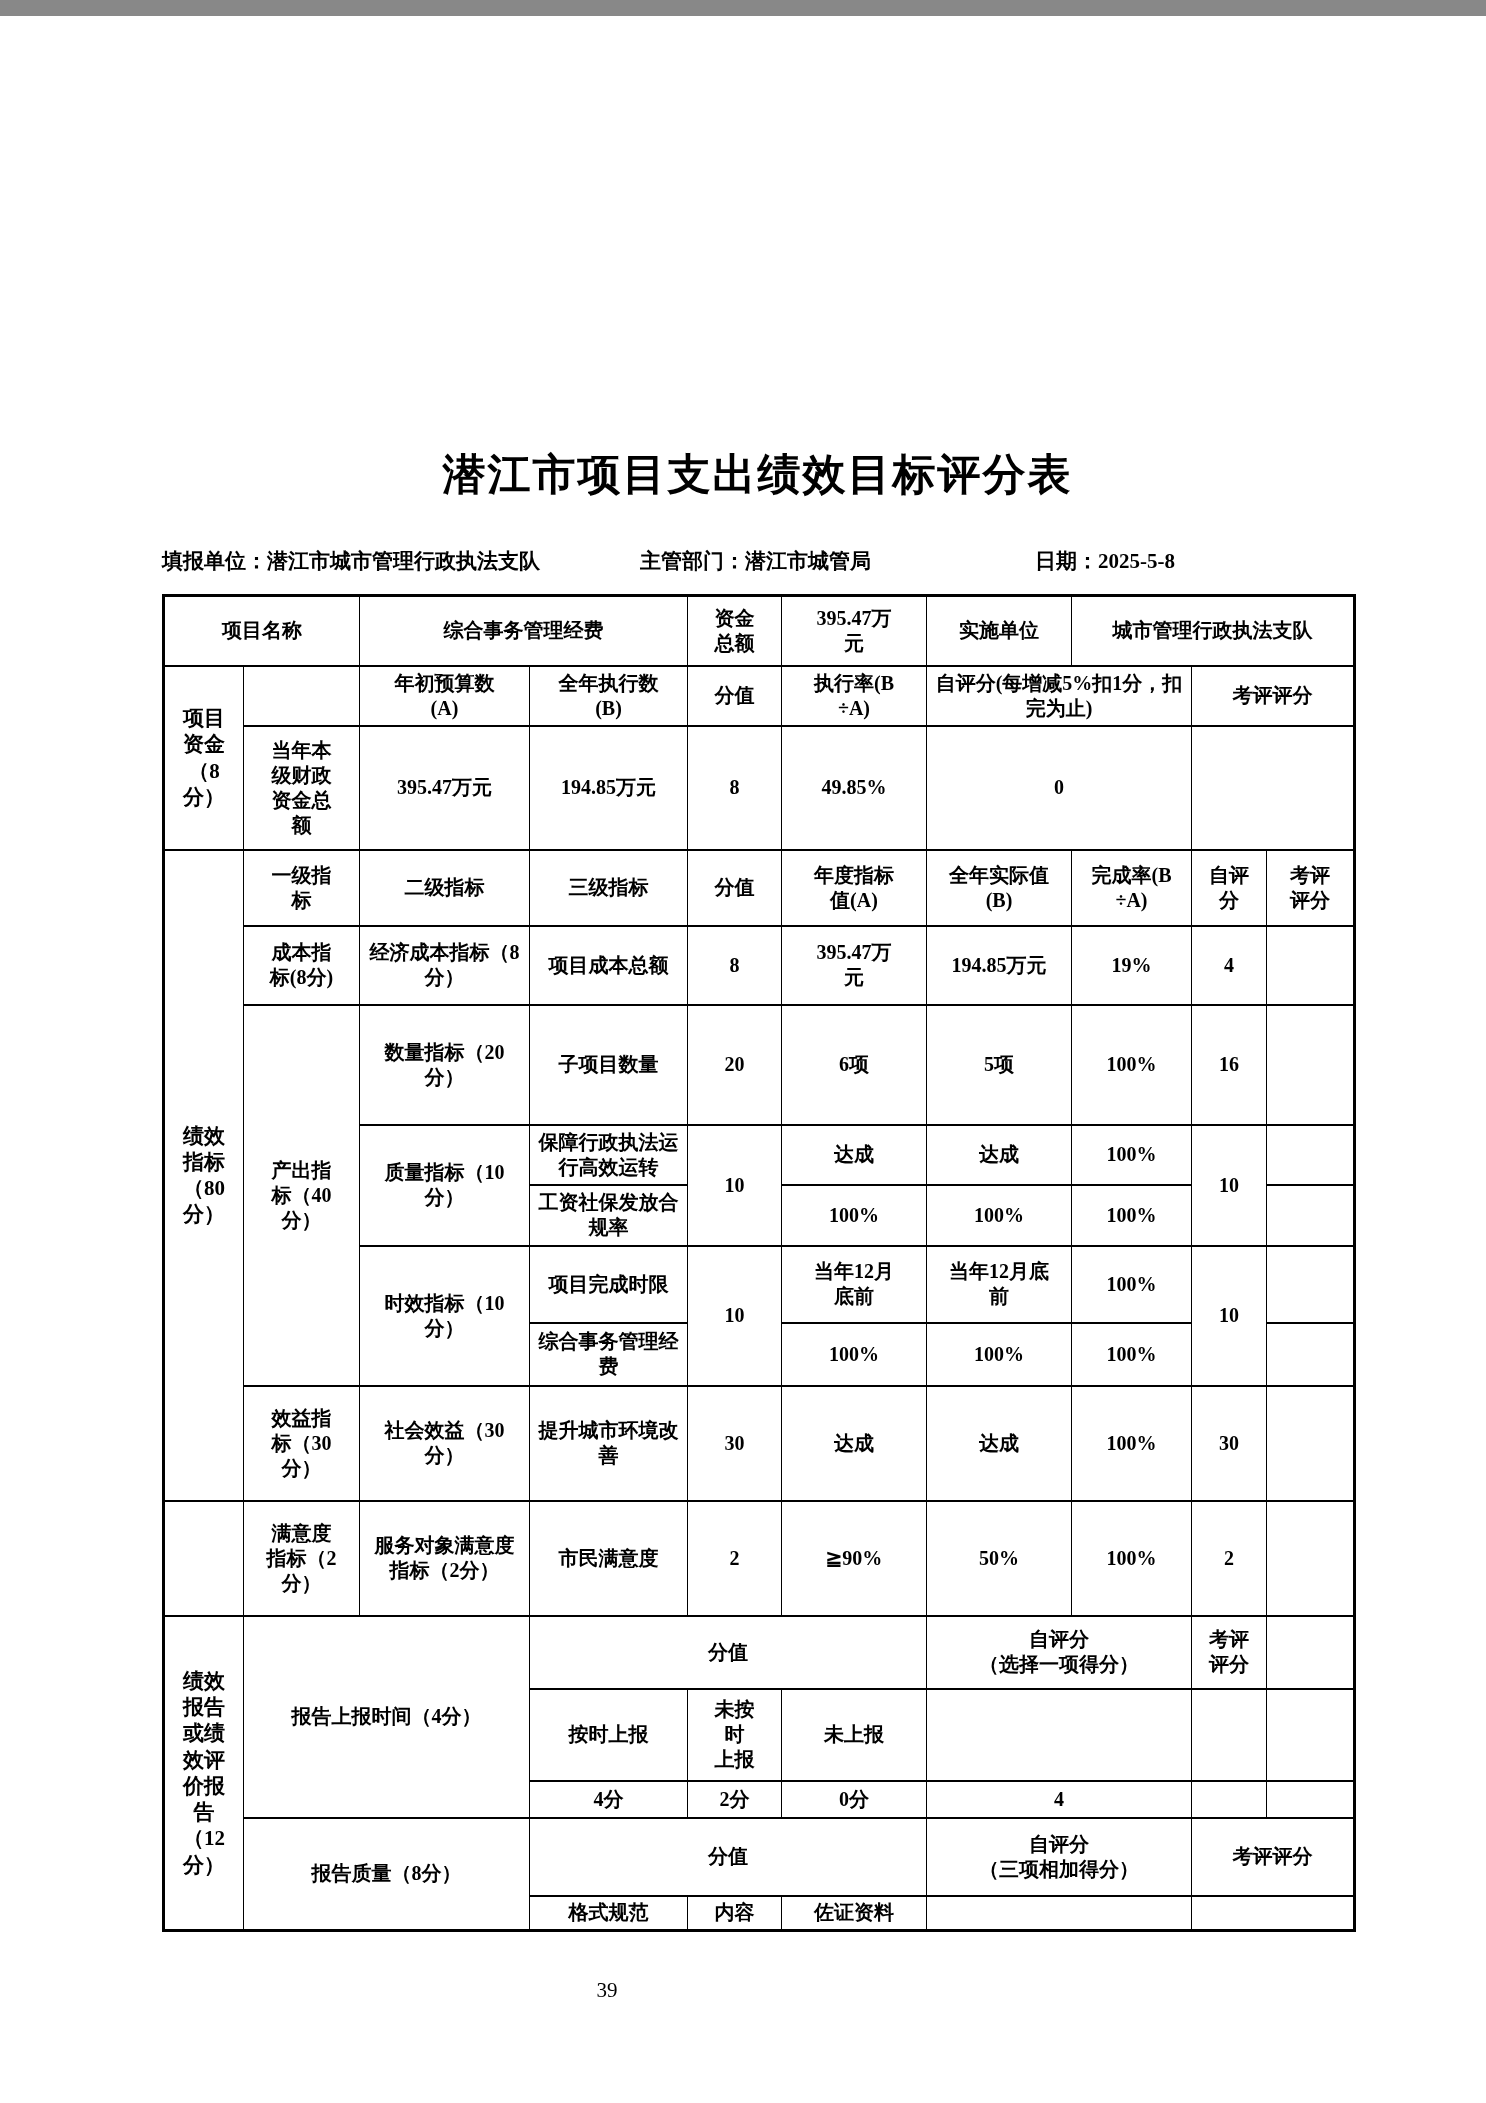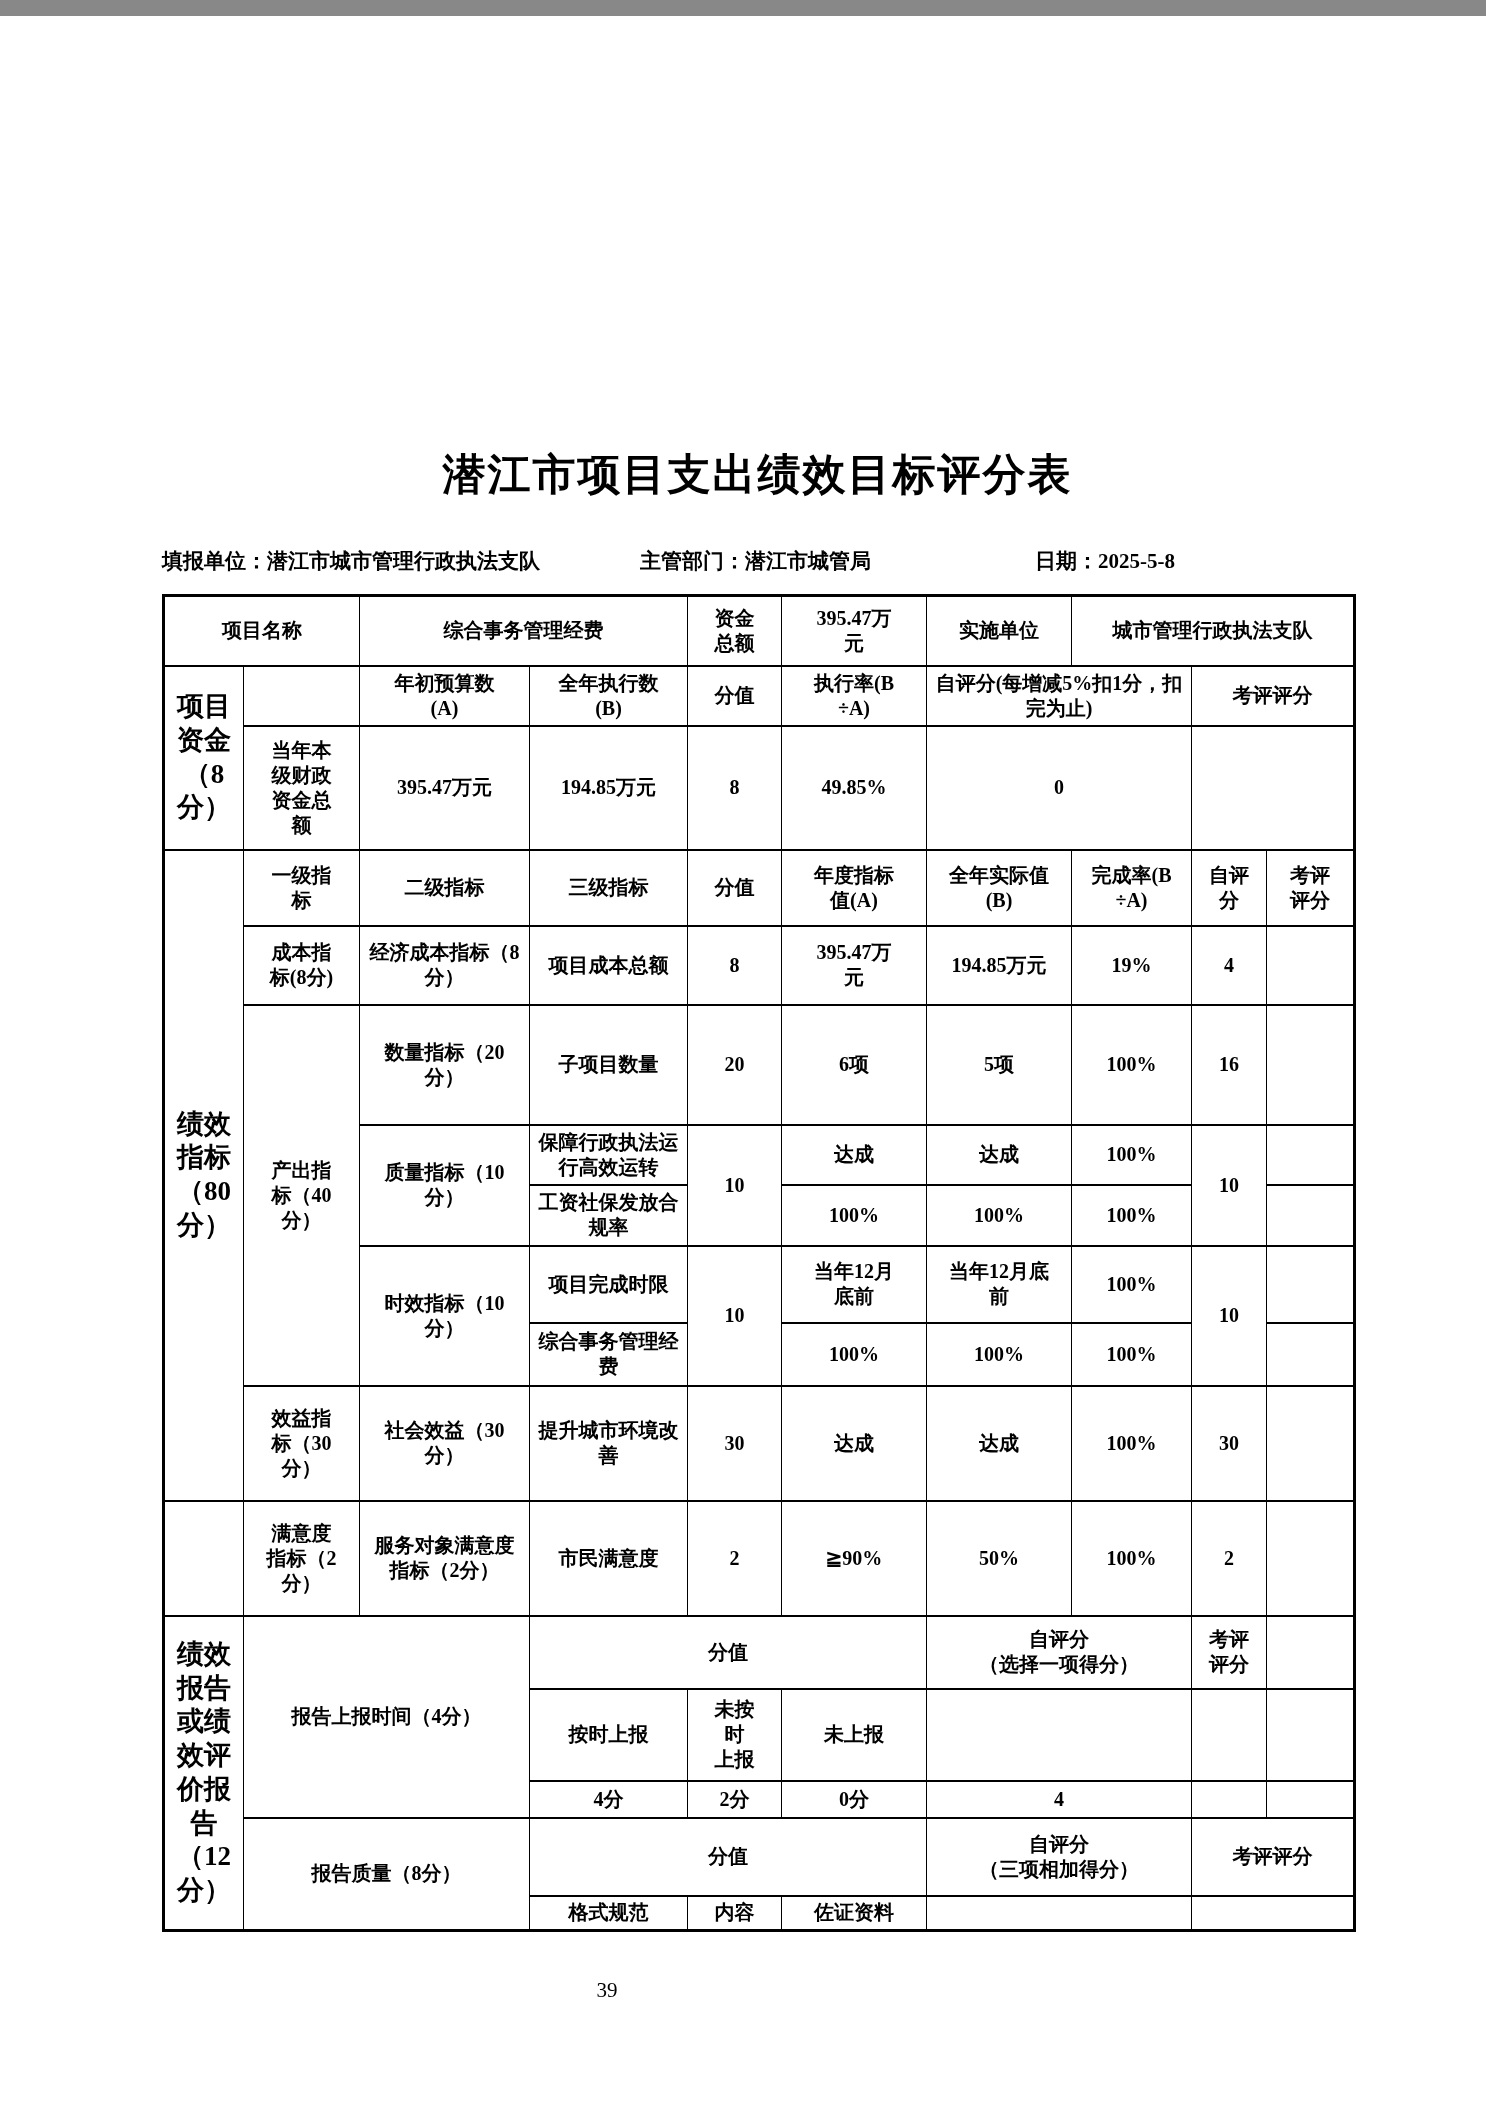--- a/index.html
+++ b/index.html
@@ -44,21 +44,21 @@
     border-top-width:2px;
     border-bottom-width:2px;
     padding:2px 6px;
     text-align:center;
     vertical-align:middle;
     white-space:pre-line;
     line-height:1.25;
     overflow:hidden;
   }
   table.score{border:3px solid #000;}
-  td.vlabel{line-height:1.55;padding:2px 10px;font-size:27px;}
+  td.vlabel{line-height:1.55;padding:2px 10px;font-size:21px;}
   td.left{text-align:left;}
   .page-number{
     position:absolute;
     left:0;top:1962px;width:1214px;
     text-align:center;
     font-size:21px;
   }
 </style>
 </head>
 <body>

